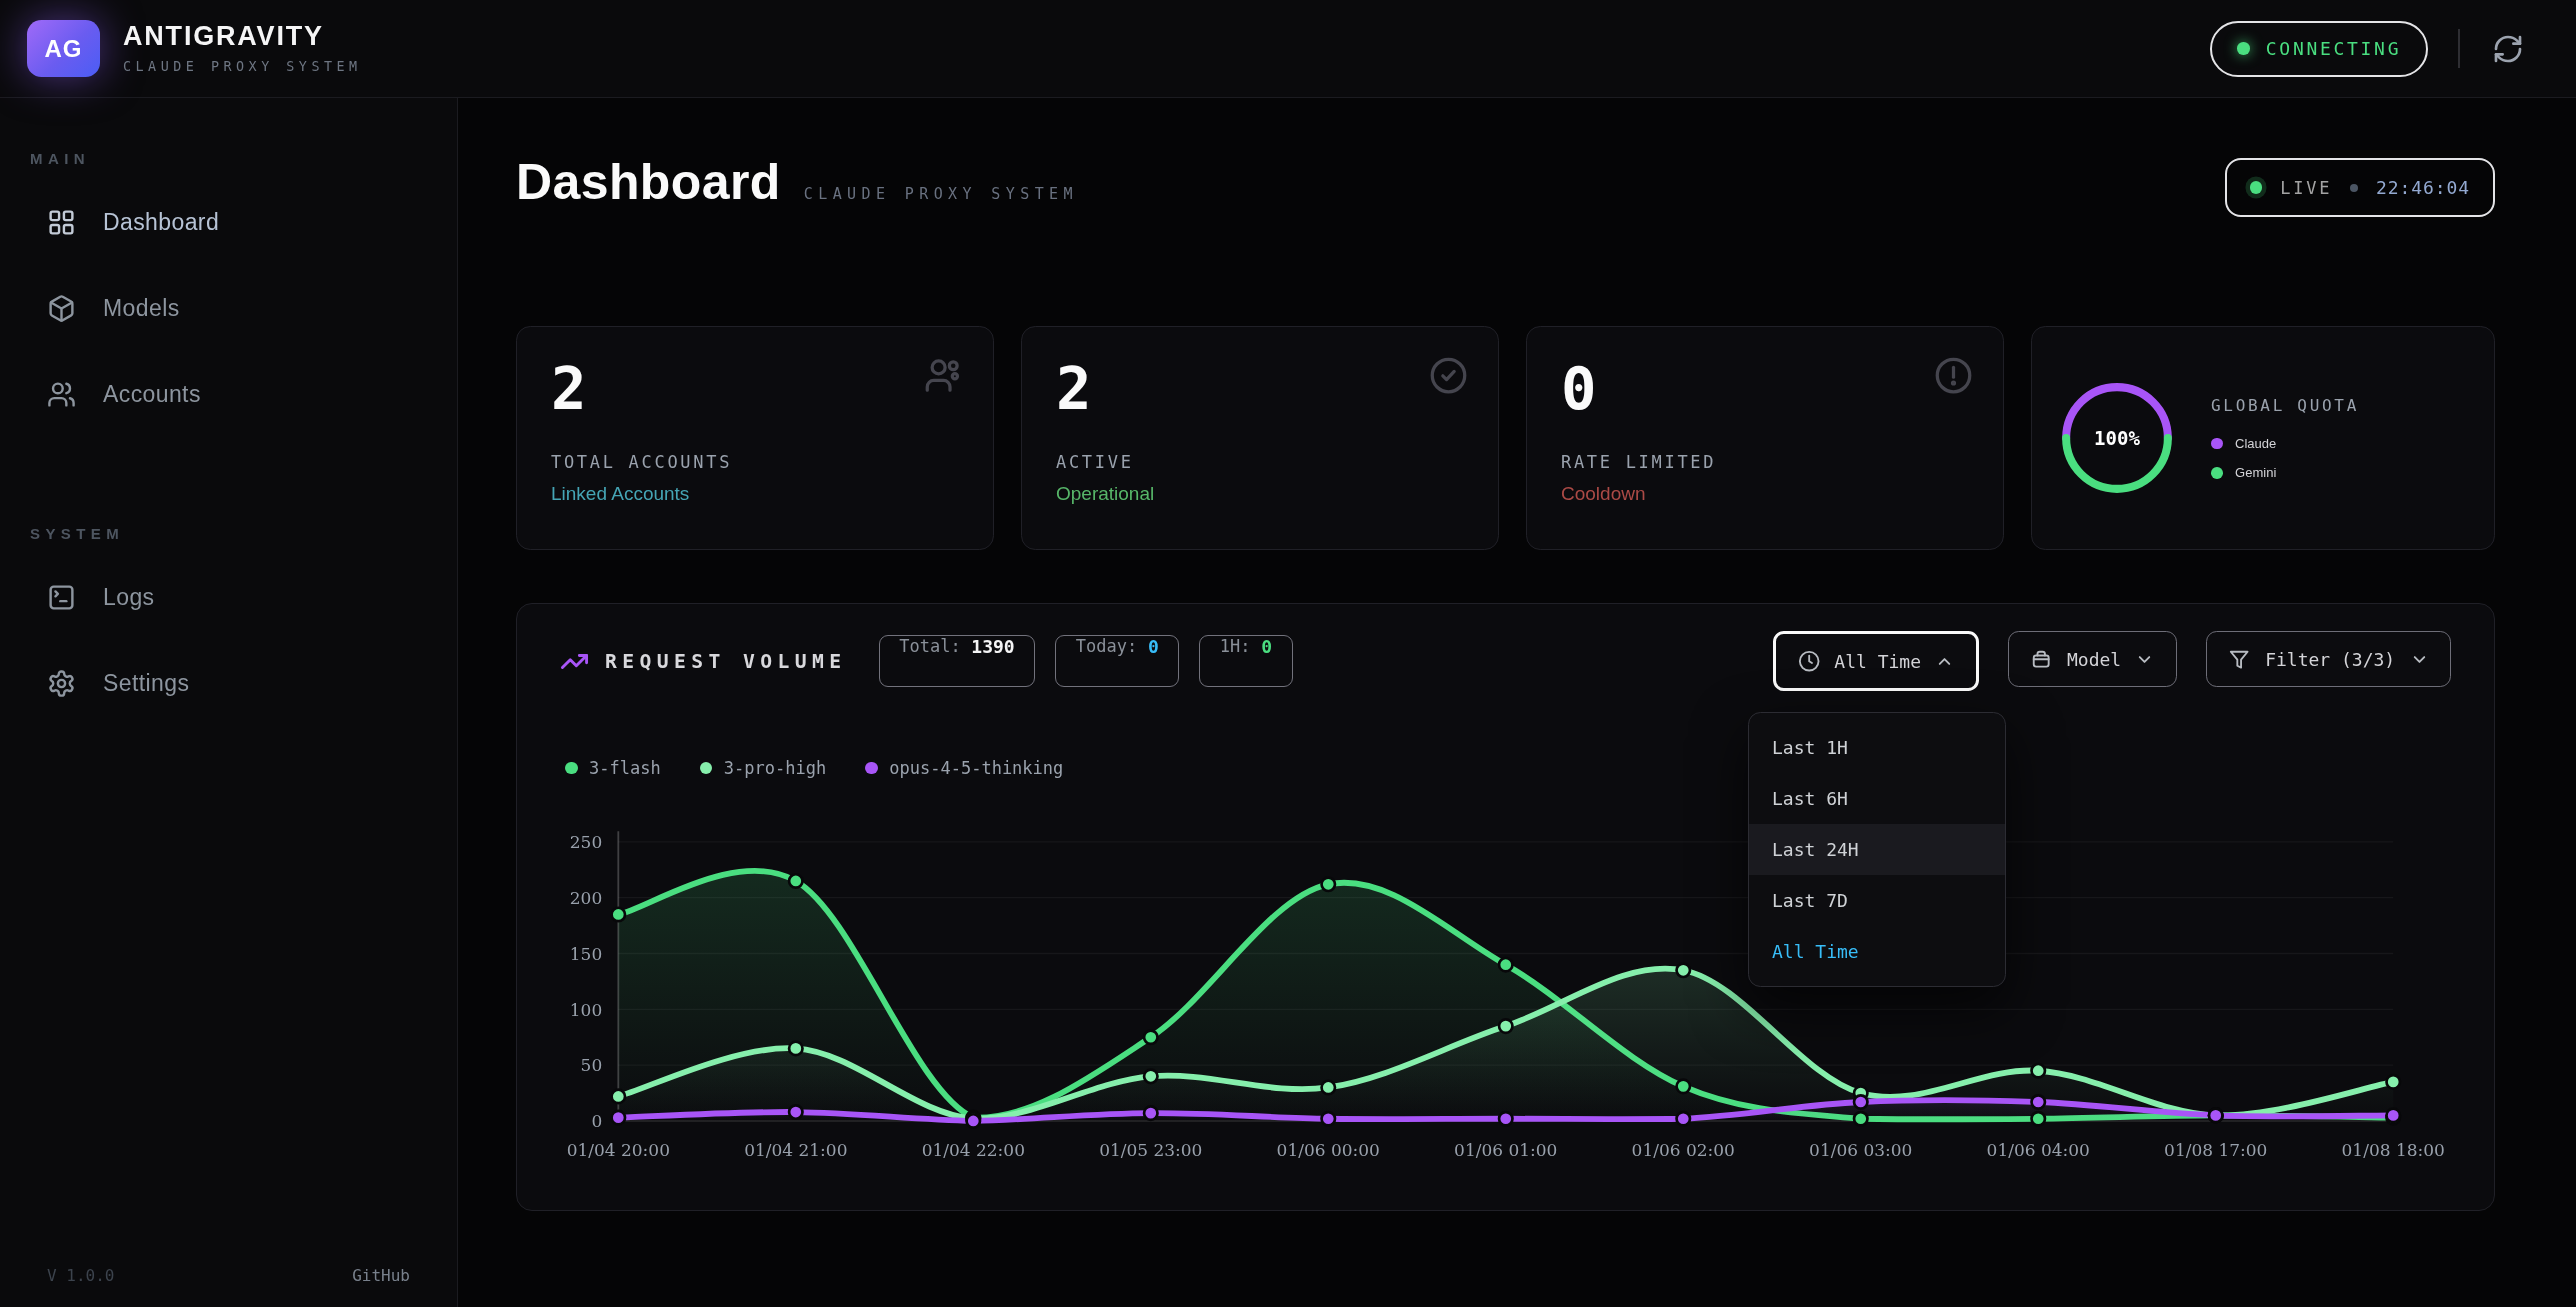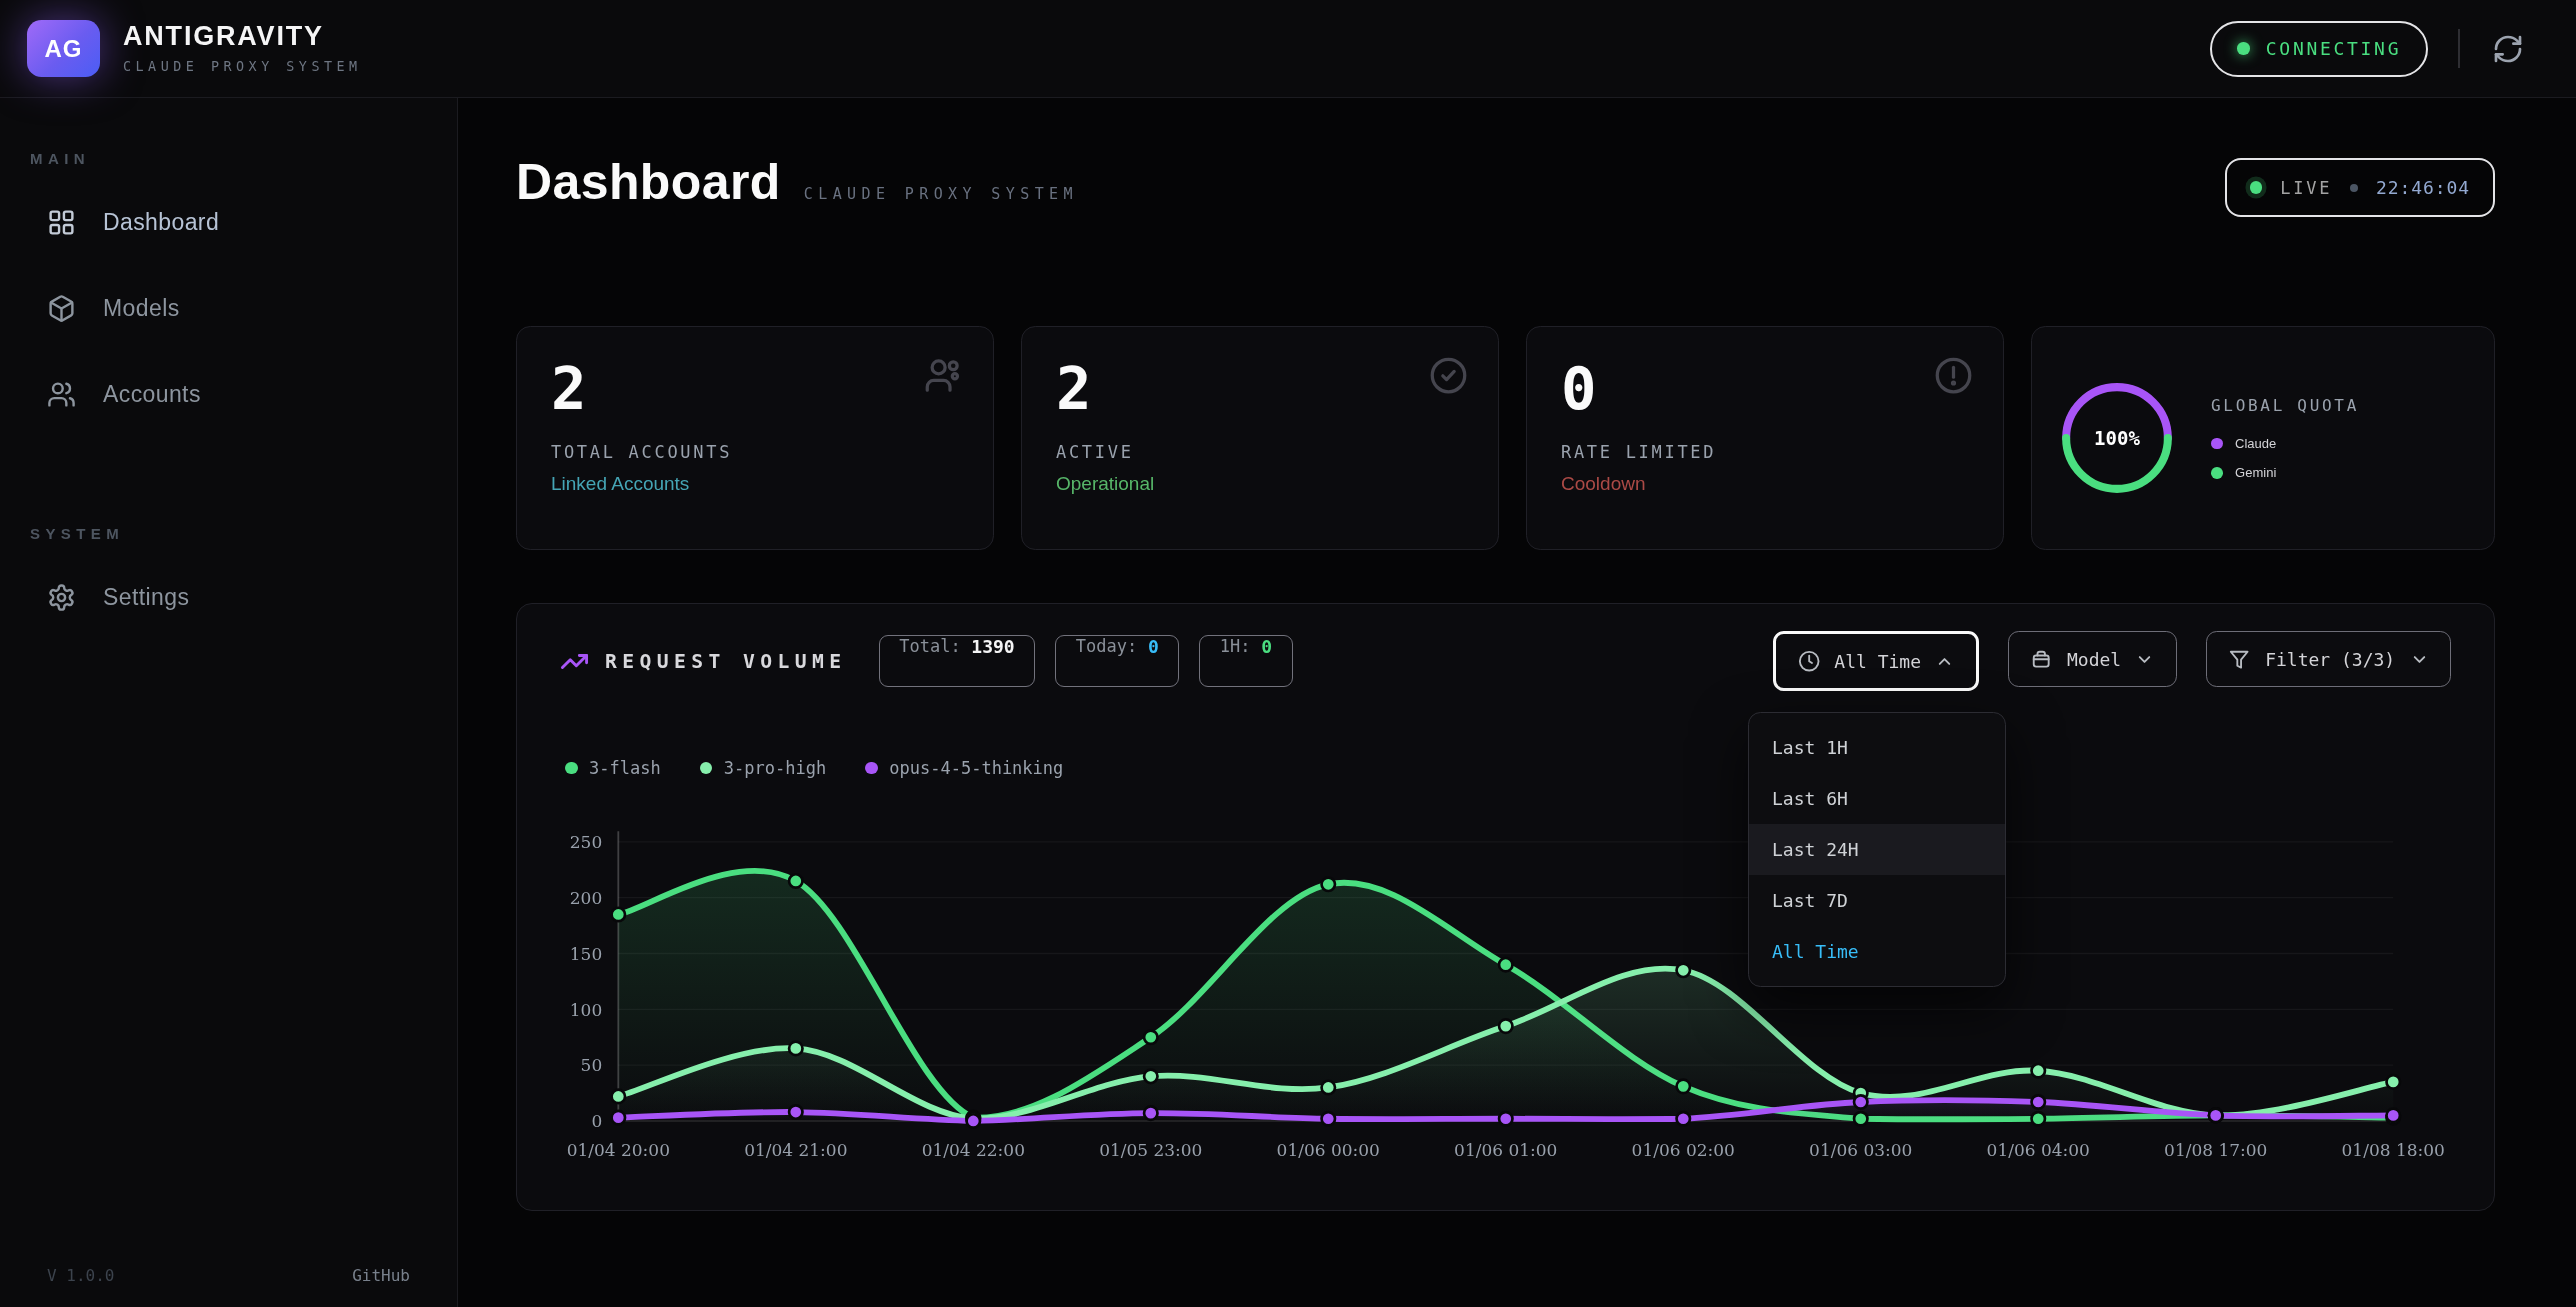--- a/index.html
+++ b/index.html
@@ -50,21 +50,21 @@
   .live-dot{width:12.5px;height:12.5px;border-radius:50%;background:#4ade80;box-shadow:0 0 0 4.5px rgba(74,222,128,.18);}
   .live-label{font-size:17px;letter-spacing:2.7px;color:#a3a3a3;}
   .live-sep{width:8px;height:8px;border-radius:50%;background:#4b5563;}
   .live-time{font-size:18px;color:#93a9d1;letter-spacing:0.9px;}
 
   
   .cards{position:absolute;top:228px;left:56px;right:81px;display:flex;gap:27px;}
   .card{flex:1;height:224px;background:#0b0b0e;border:1.8px solid #202027;border-radius:14.3px;
         position:relative;box-sizing:border-box;padding:30px 34px;}
   .card-value{font-family:"DejaVu Sans Mono",monospace;font-size:59px;font-weight:bold;color:#fafafa;line-height:1.1;}
-  .card-label{font-size:17px;letter-spacing:2.7px;color:#9aa2ad;margin-top:20px;}
+  .card-label{font-size:17px;letter-spacing:2.7px;color:#9aa2ad;margin-top:30px;}
   .card-sub{font-size:19px;margin-top:10.7px;}
   .card-corner-icon{position:absolute;top:29px;right:30px;width:39px;height:39px;color:#45454e;}
 
   .quota-card{display:flex;align-items:center;gap:36px;padding:30px 27px;}
   .donut-wrap{position:relative;width:116px;height:116px;flex:none;}
   .donut-pct{position:absolute;inset:0;display:flex;align-items:center;justify-content:center;
              font-size:19px;font-weight:bold;color:#fff;}
   .quota-col{display:flex;flex-direction:column;gap:14.3px;}
   .quota-label{font-size:16px;letter-spacing:2.7px;color:#9aa2ad;margin-bottom:7.2px;}
   .quota-item{display:flex;align-items:center;gap:12.5px;font-size:13px;color:#d4d4d8;}
@@ -169,20 +169,30 @@
           <circle cx="9" cy="7" r="4"></circle>
         <path d="M22 21v-2a4 4 0 0 0-3-3.87"></path>
           <path d="M16 3.13a4 4 0 0 1 0 7.75"></path>
       </svg>
       </span>
     <span class="s-label">Accounts</span>
   </div>
 
   <div class="side-section-label" style="margin-top:87px;">SYSTEM</div>
 
+  <div class="side-item">
+    <span class="s-icon">
+      <svg width="29" height="29" viewBox="0 0 24 24" fill="none" stroke="currentColor" stroke-width="2" stroke-linecap="round" stroke-linejoin="round">
+        <rect x="3" y="3" width="18" height="18" rx="2.5"></rect>
+          <path d="m7 11 2-2-2-2"></path>
+          <path d="M11 15h5"></path>
+      </svg>
+      </span>
+    <span class="s-label">Logs</span>
+  </div>
 
   <div class="side-item">
     <span class="s-icon">
       <svg width="29" height="29" viewBox="0 0 24 24" fill="none" stroke="currentColor" stroke-width="2" stroke-linecap="round" stroke-linejoin="round">
         <path d="M12.22 2h-.44a2 2 0 0 0-2 2v.18a2 2 0 0 1-1 1.73l-.43.25a2 2 0 0 1-2 0l-.15-.08a2 2 0 0 0-2.73.73l-.22.38a2 2 0 0 0 .73 2.73l.15.1a2 2 0 0 1 1 1.72v.51a2 2 0 0 1-1 1.74l-.15.09a2 2 0 0 0-.73 2.73l.22.38a2 2 0 0 0 2.73.73l.15-.08a2 2 0 0 1 2 0l.43.25a2 2 0 0 1 1 1.73V20a2 2 0 0 0 2 2h.44a2 2 0 0 0 2-2v-.18a2 2 0 0 1 1-1.73l.43-.25a2 2 0 0 1 2 0l.15.08a2 2 0 0 0 2.73-.73l.22-.39a2 2 0 0 0-.73-2.73l-.15-.08a2 2 0 0 1-1-1.74v-.5a2 2 0 0 1 1-1.74l.15-.09a2 2 0 0 0 .73-2.73l-.22-.38a2 2 0 0 0-2.73-.73l-.15.08a2 2 0 0 1-2 0l-.43-.25a2 2 0 0 1-1-1.73V4a2 2 0 0 0-2-2z"></path>
         <circle cx="12" cy="12" r="3"></circle>
       </svg>
       </span>
     <span class="s-label">Settings</span>
   </div>

